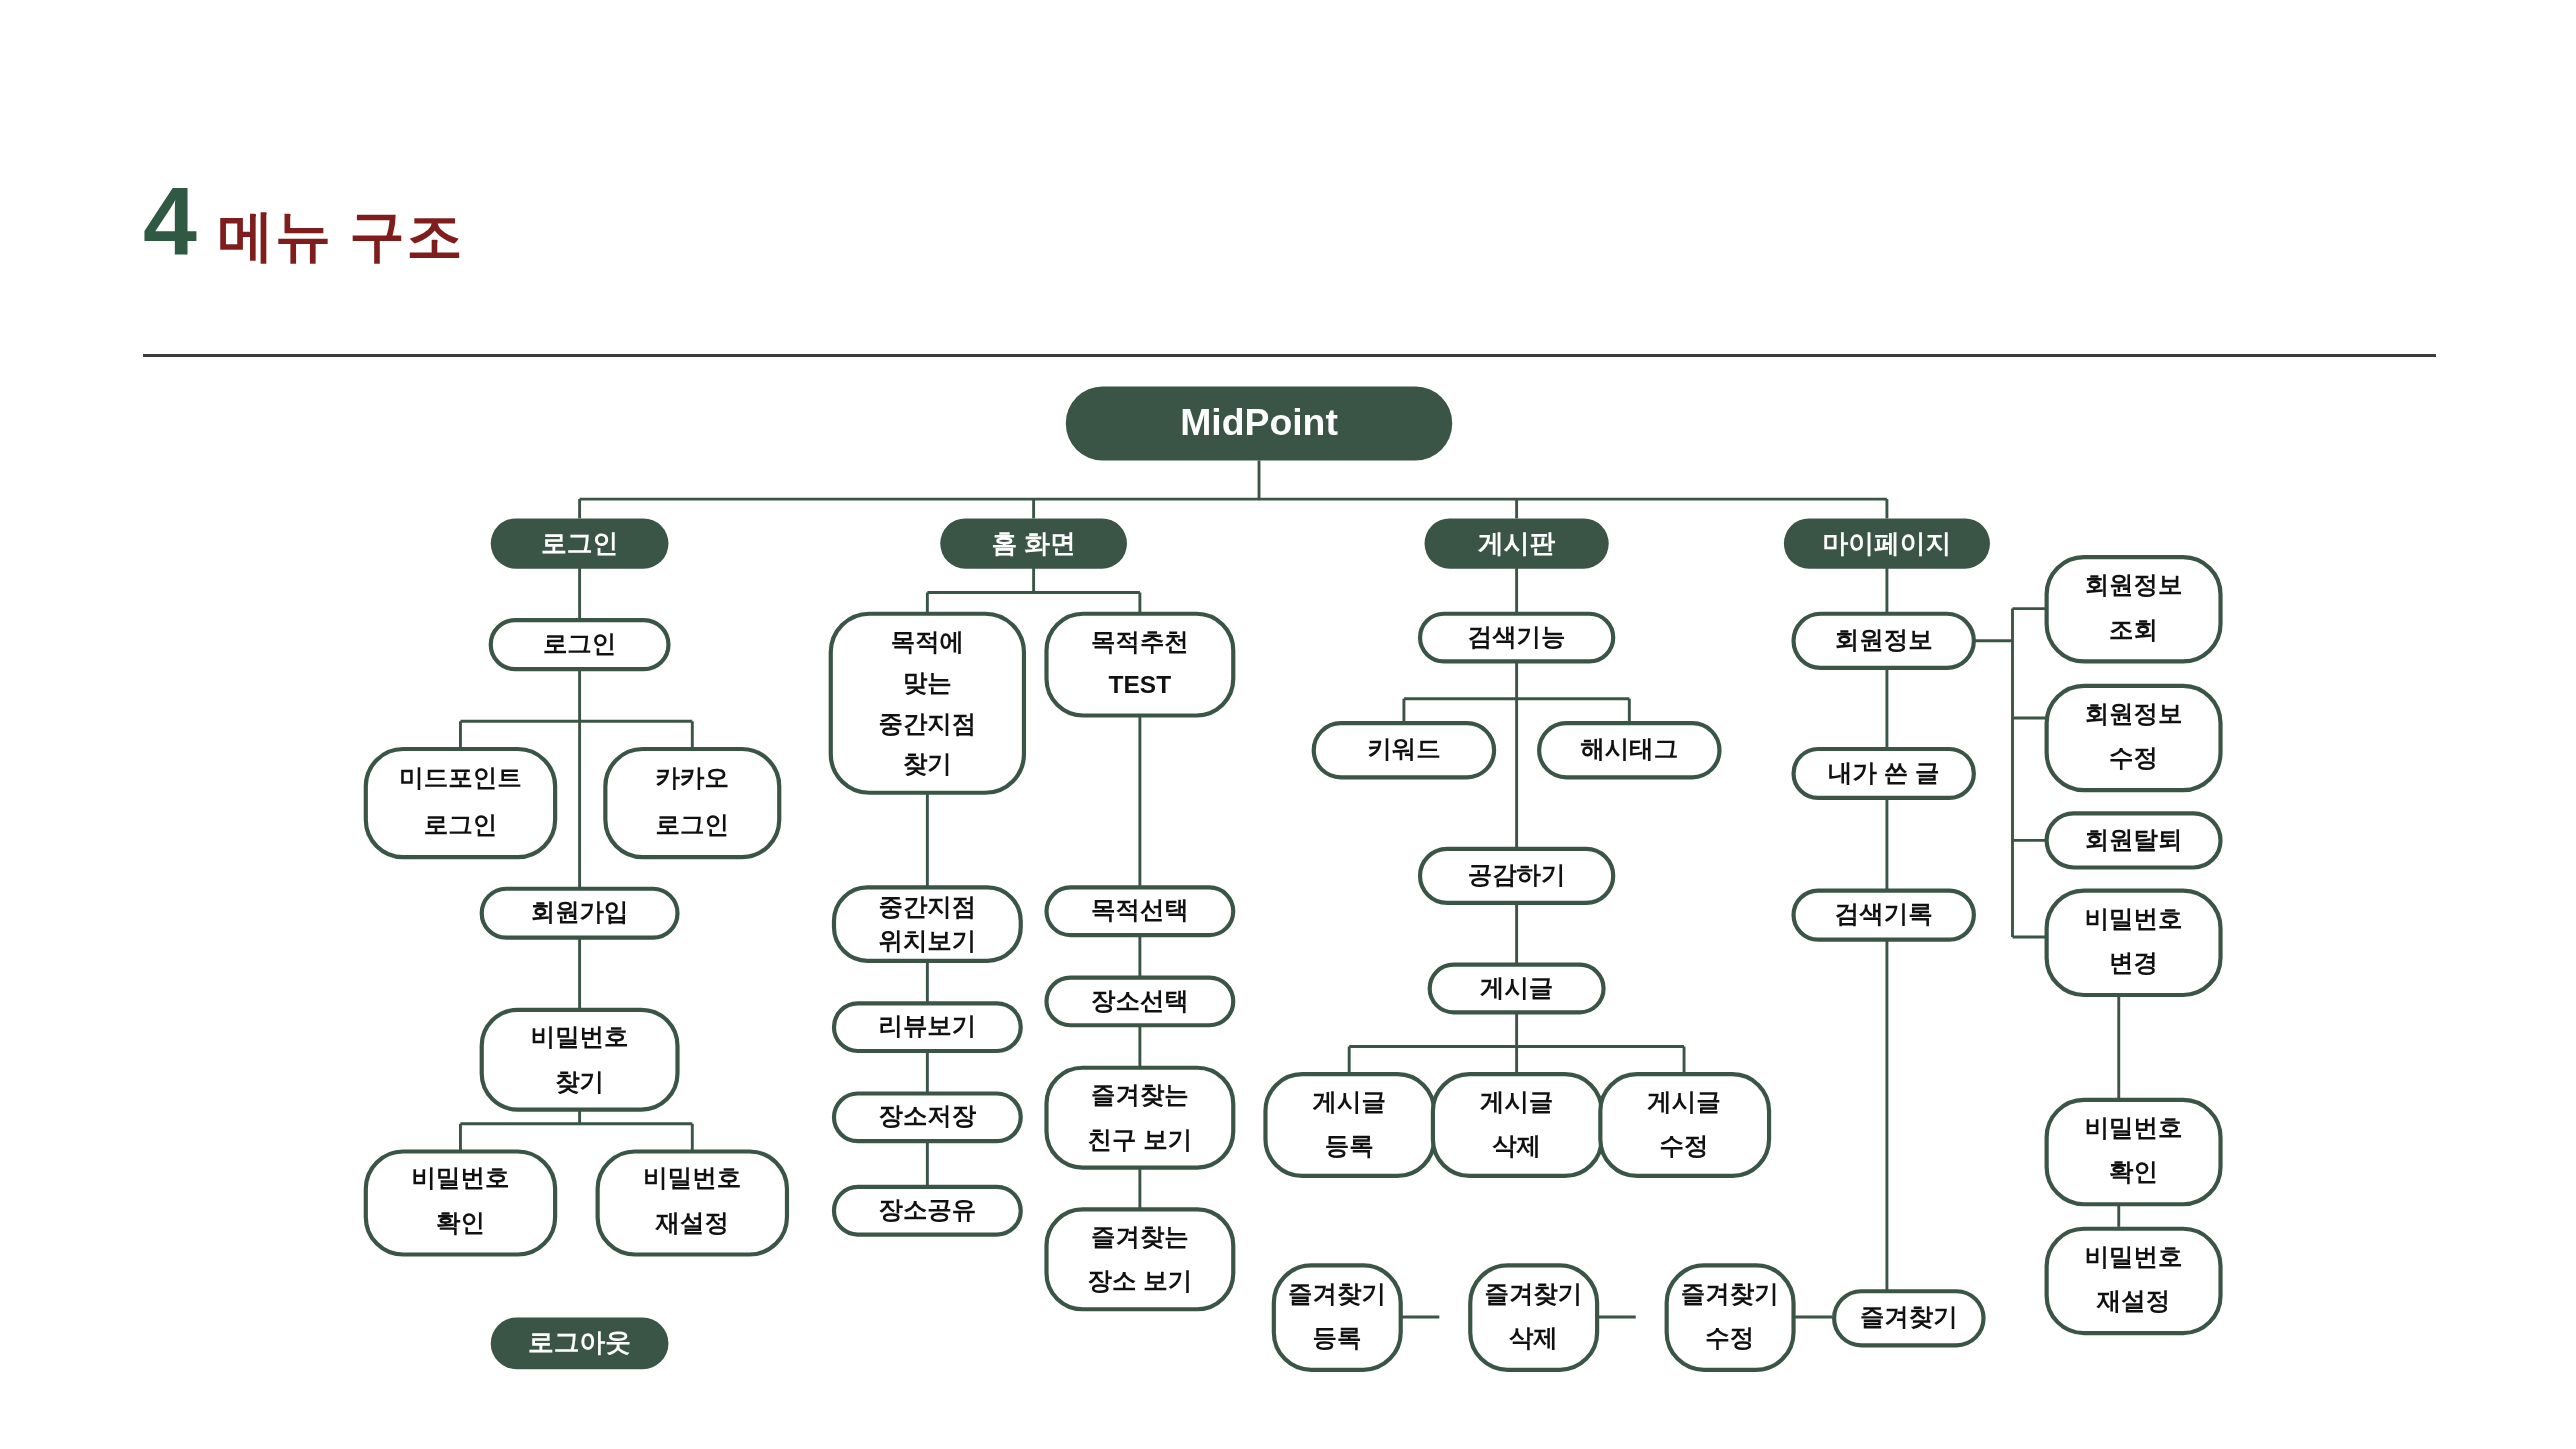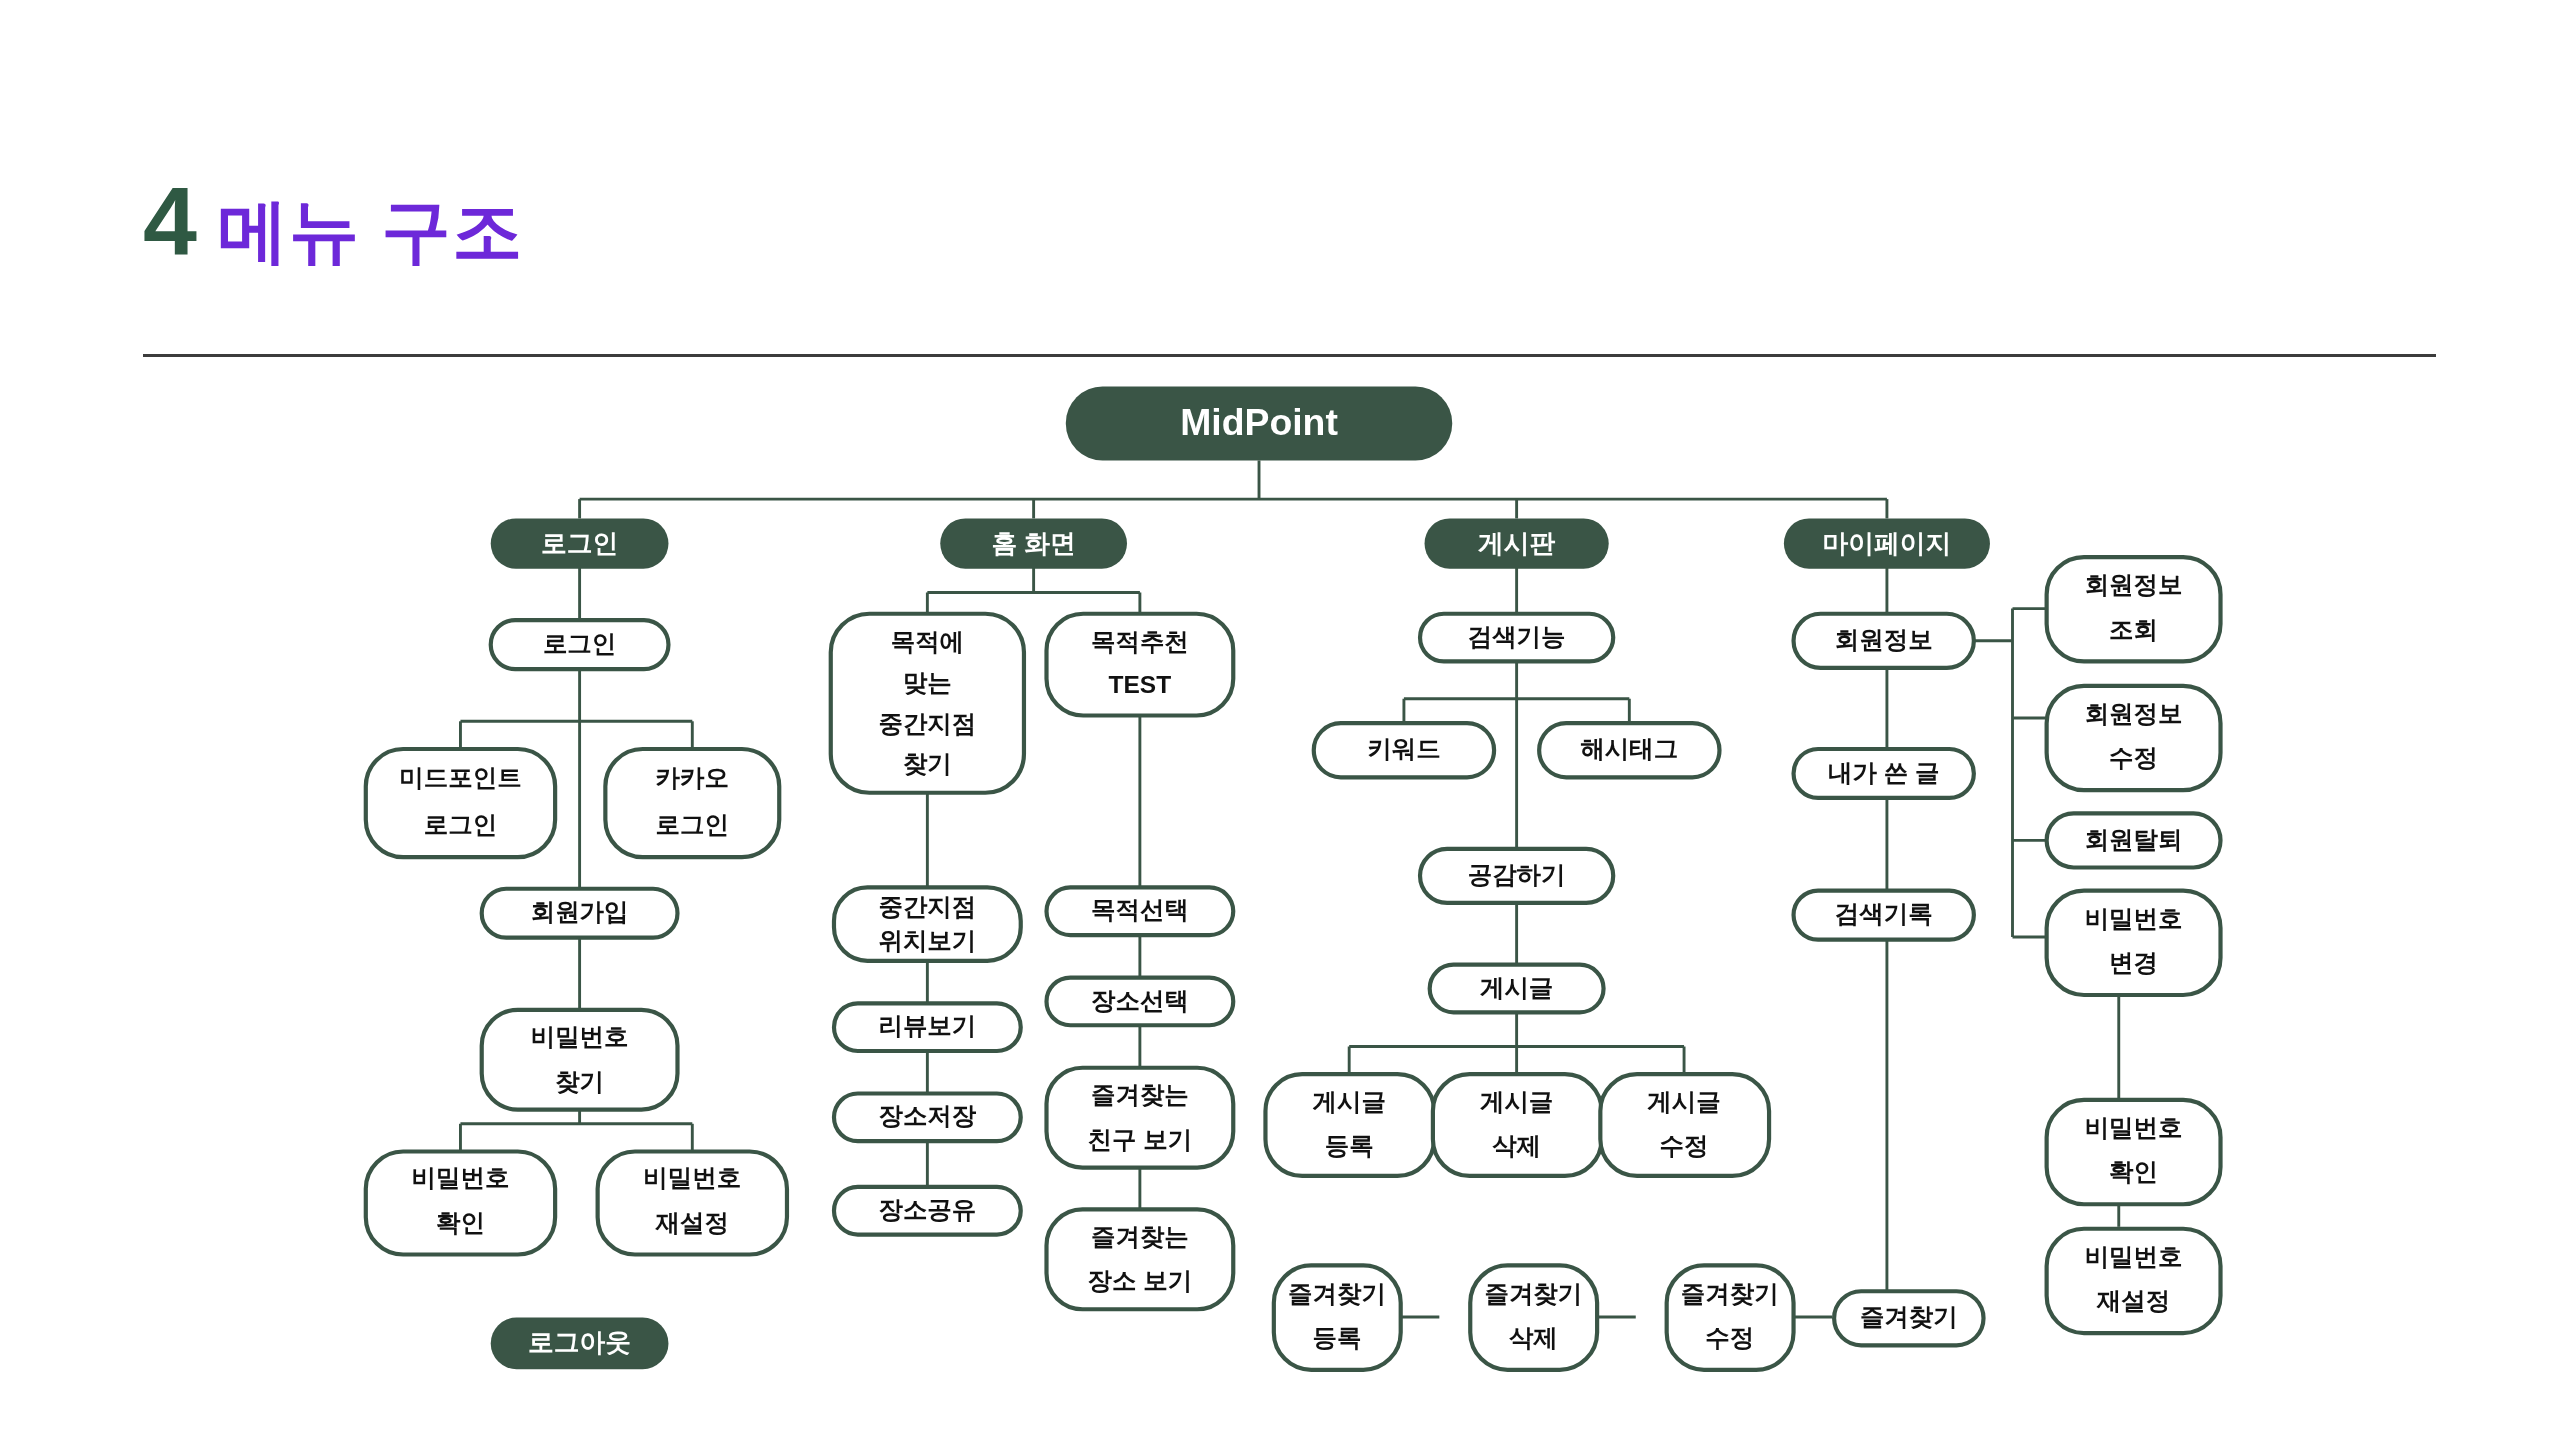--- a/index.html
+++ b/index.html
@@ -36,23 +36,23 @@
     white-space: nowrap;
   }
   #title-num {
     font-size: 97px;
     font-weight: 700;
     color: #2F5943;
     letter-spacing: -1.3px;
     line-height: 1;
   }
   #title-text {
-    font-size: 70px;
+    font-size: 56px;
     font-weight: 700;
-    color: #6d28d9;
+    color: #7f1d1d;
     letter-spacing: 1.3px;
     line-height: 1;
   }
   #title-rule {
     position: absolute;
     left: 143px;
     top: 354px;
     width: 2293px;
     height: 3.2px;
     background: #3C3C3C;

